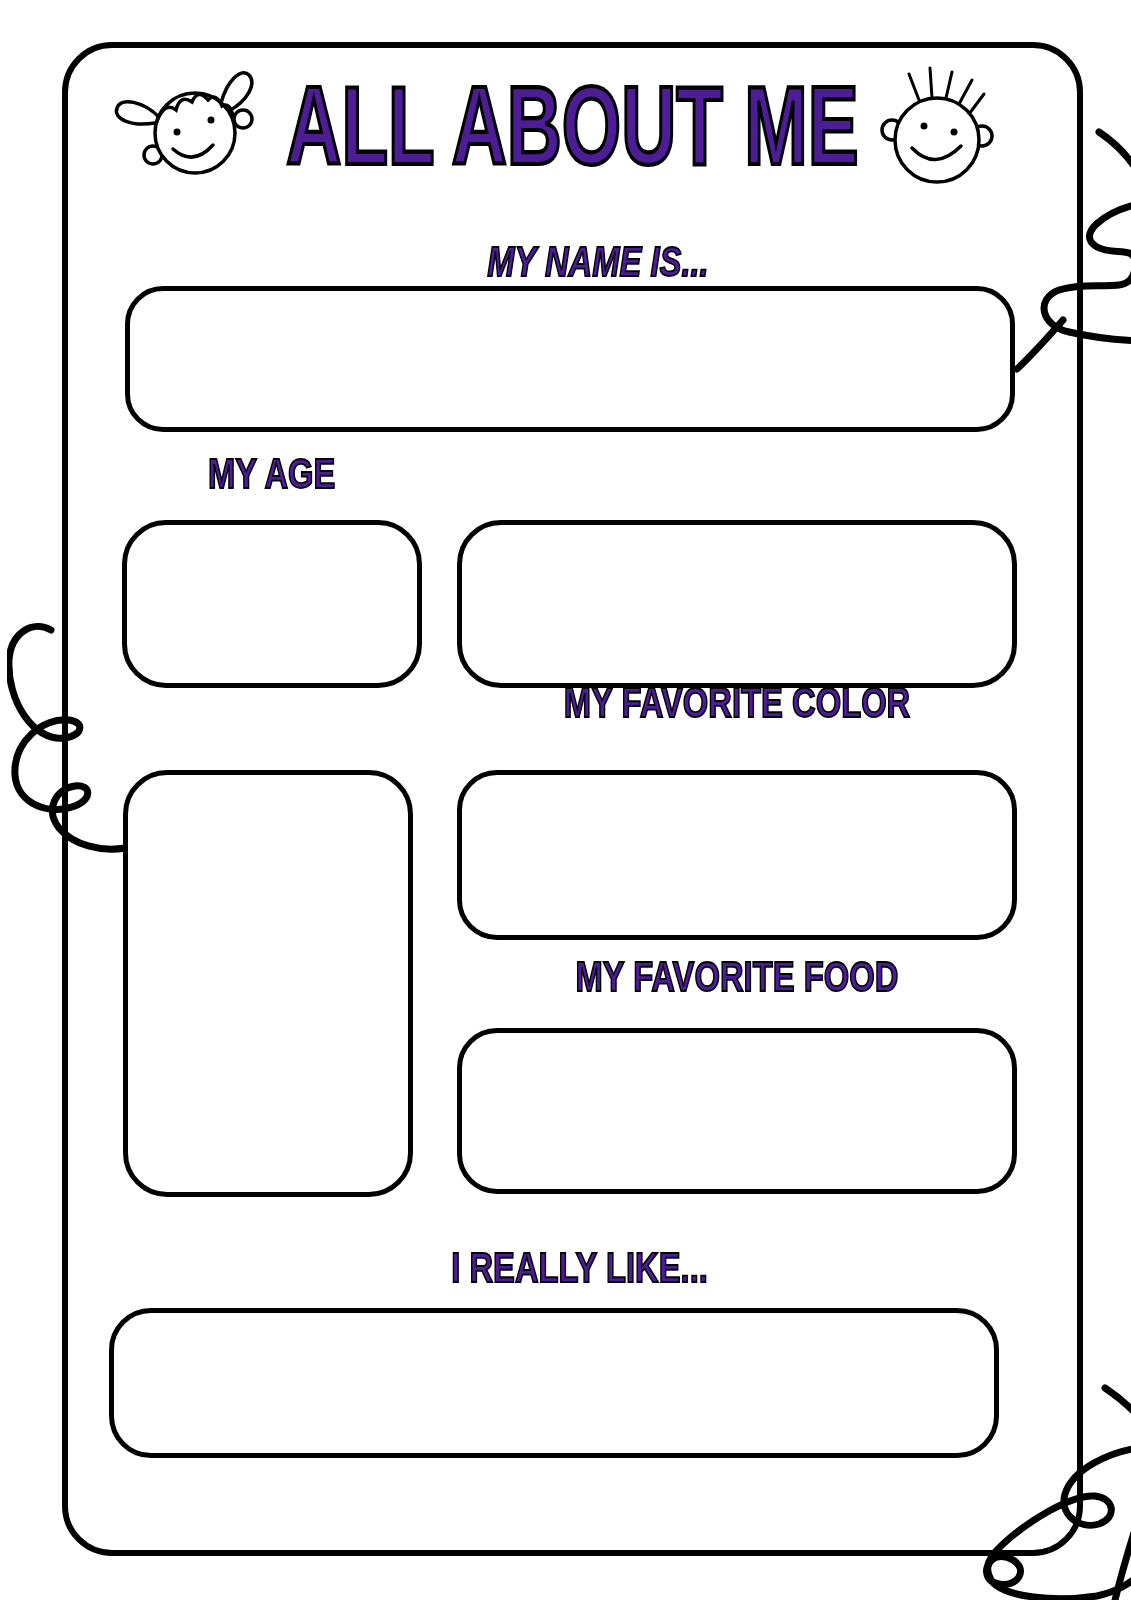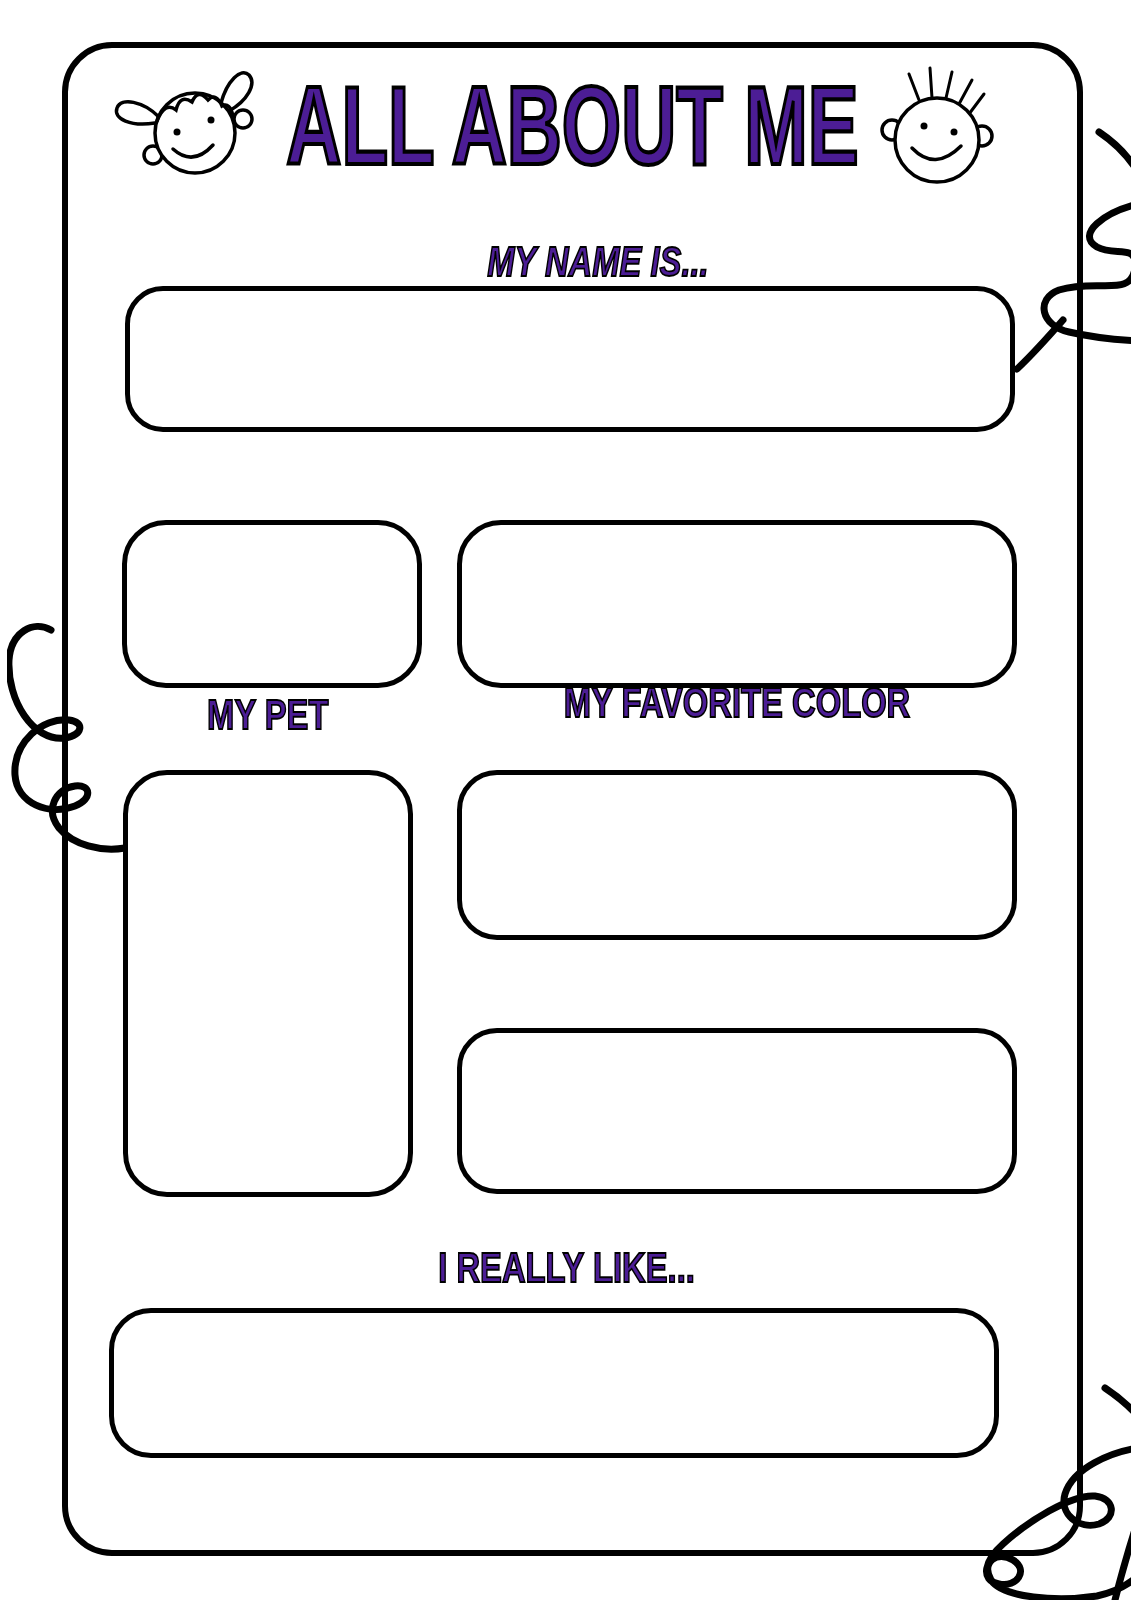--- a/index.html
+++ b/index.html
@@ -58,21 +58,21 @@
   .lbl-age      { left:115px; top:453px;  width:300px; }
   .lbl-birthday { left:450px; top:453px;  width:560px; }
   .box-age      { left:115px; top:520px;  width:300px;  height:168px; border-radius:44px; }
   .box-birthday { left:450px; top:520px;  width:560px;  height:168px; border-radius:44px; }
   .lbl-pet      { left:116px; top:694px;  width:290px; }
   .lbl-color    { left:450px; top:682px;  width:560px; }
   .box-pet      { left:116px; top:770px;  width:290px;  height:427px; border-radius:44px; }
   .box-color    { left:450px; top:770px;  width:560px;  height:170px; border-radius:40px; }
   .lbl-food     { left:450px; top:956px;  width:560px; }
   .box-food     { left:450px; top:1028px; width:560px;  height:166px; border-radius:40px; }
-  .lbl-like     { left:49px;  top:1247px; width:1021px; }
+  .lbl-like     { left:55px;  top:1247px; width:1021px;padding-left:7px; }
   .box-like     { left:102px; top:1308px; width:890px;  height:150px; border-radius:42px; }
 
   .girl { left:100px; top:53px; }
   .boy  { left:855px; top:52px; }
 </style>
 </head>
 <body>
 
 <div class="canvas">
 
@@ -121,32 +121,35 @@
     <circle cx="62" cy="74" r="3.5" fill="#000" stroke="none"></circle>
     <circle cx="92" cy="80" r="3.5" fill="#000" stroke="none"></circle>
     <path d="M 50 96 Q 73 120 99 94"></path>
   </svg>
 
   <div class="field-label lbl-name">
     <span>MY NAME IS...</span>
   </div>
   <div class="wbox box-name"></div>
 
+  <div class="field-label lbl-age">
+    <span>MY AGE</span>
+  </div>
   <div class="wbox box-age"></div>
   <div class="wbox box-birthday"></div>
 
-  <div class="field-label lbl-pet">
-    <span>MY PET</span>
-  </div>
   <div class="field-label lbl-color">
     <span>MY FAVORITE COLOR</span>
   </div>
   <div class="wbox box-pet"></div>
   <div class="wbox box-color"></div>
 
+  <div class="field-label lbl-food">
+    <span>MY FAVORITE FOOD</span>
+  </div>
   <div class="wbox box-food"></div>
 
   <div class="field-label lbl-like">
     <span>I REALLY LIKE...</span>
   </div>
   <div class="wbox box-like"></div>
 
 </div>
 
 </body></html>

